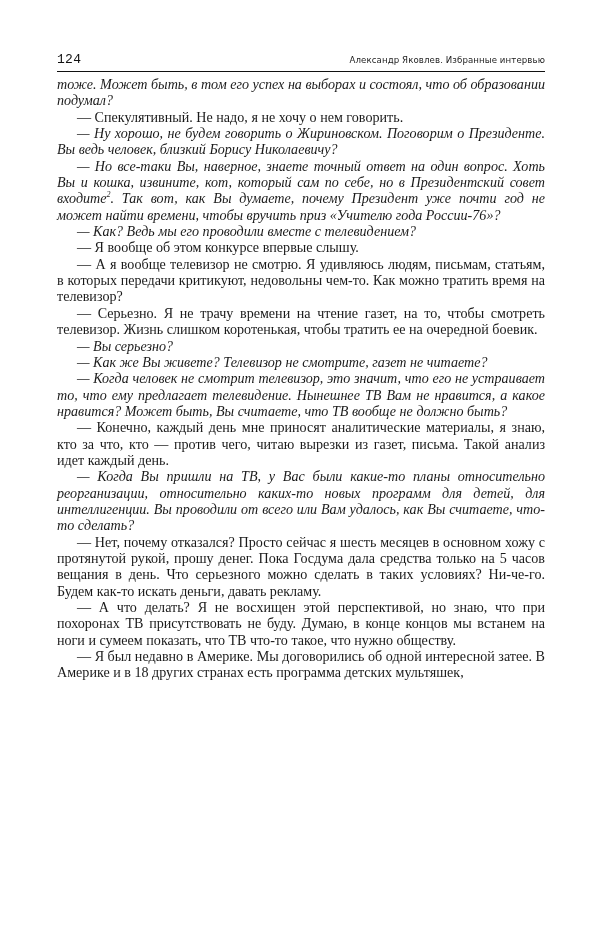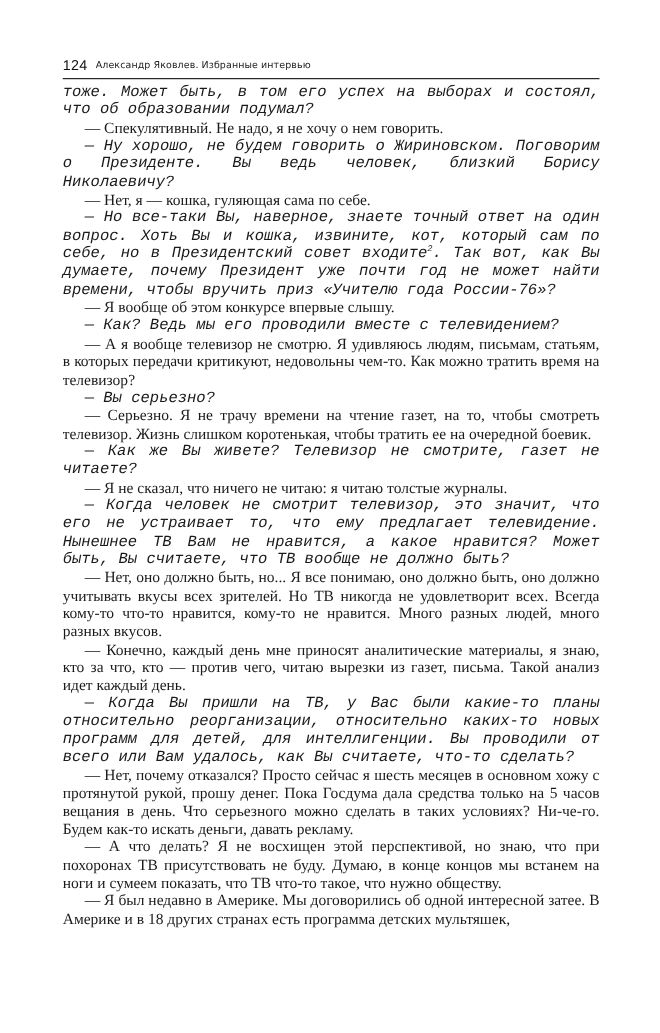--- a/index.html
+++ b/index.html
@@ -1,49 +1,46 @@
 <!DOCTYPE html>
 <html><head>
 <meta charset="utf-8">
 <style>
   html, body { margin:0; padding:0; background:#ffffff; }
   body { width:600px; height:939px; position:relative; overflow:hidden; }
   .page { position:absolute; left:57px; top:52px; width:488px; color:#1a1a1a; }
   .header { position:relative; height:19px; border-bottom:1.3px solid #111; }
-  .page-num { position:absolute; left:0; top:0; font-family:Liberation Sans, sans-serif; font-size:13px; letter-spacing:0.3px; color:#111;text-align:center; }
-  .running-title { position:absolute; left:0; right:0; top:3px; text-align:left; font-family:"DejaVu Sans", sans-serif; font-size:8.6px; color:#222; letter-spacing:0.1px; padding-left:30px; }
+  .page-num { position:absolute; left:0; top:0; font-family:Liberation Mono, monospace; font-size:13px; letter-spacing:0.3px; color:#111;text-align:center; }
+  .running-title { position:absolute; left:0; right:0; top:3px; text-align:right; font-family:"DejaVu Sans", sans-serif; font-size:8.6px; color:#222; letter-spacing:0.1px; padding-left:30px; }
   .body { margin-top:4px; font-family:"Liberation Serif", serif; font-size:14.1px; line-height:16.35px; text-align:justify; }
   .para { margin:0; text-indent:20px; }
   .para.noindent { text-indent:0; }
-  .q { font-style:italic;font-family:Liberation Mono, monospace; }
+  .q { font-style:italic; }
   sup { font-size:8px; line-height:0; }
 </style>
 </head>
 <body>
 
 <div class="page">
   <div class="header">
     <span class="page-num">124</span>
     <span class="running-title">Александр Яковлев. Избранные интервью</span>
   </div>
 
   <div class="body">
     <p class="para noindent q">тоже. Может быть, в том его успех на выборах и состоял, что об образовании подумал?</p>
     <p class="para">— Спекулятивный. Не надо, я не хочу о нем говорить.</p>
     <p class="para q">— Ну хорошо, не будем говорить о Жириновском. Поговорим о Президенте. Вы ведь человек, близкий Борису Николаевичу?</p>
-    <p class="para">— Нет, я — кошка, гуляющая сама по себе.</p>
     <p class="para q"><span>— Но все-таки Вы, наверное, знаете точный ответ на один вопрос. Хоть Вы и кошка, извините, кот, который сам по себе, но в Президентский совет входите</span><sup>2</sup><span>. Так вот, как Вы думаете, почему Президент уже почти год не может найти времени, чтобы вручить приз «Учителю года России-76»?</span></p>
+    <p class="para q">— Как? Ведь мы его проводили вместе с телевидением?</p>
     <p class="para">— Я вообще об этом конкурсе впервые слышу.</p>
-    <p class="para q">— Как? Ведь мы его проводили вместе с телевидением?</p>
     <p class="para">— А я вообще телевизор не смотрю. Я удивляюсь людям, письмам, статьям, в которых передачи критикуют, недовольны чем-то. Как можно тратить время на телевизор?</p>
+    <p class="para">— Серьезно. Я не трачу времени на чтение газет, на то, чтобы смотреть телевизор. Жизнь слишком коротенькая, чтобы тратить ее на очередной боевик.</p>
     <p class="para q">— Вы серьезно?</p>
-    <p class="para">— Серьезно. Я не трачу времени на чтение газет, на то, чтобы смотреть телевизор. Жизнь слишком коротенькая, чтобы тратить ее на очередной боевик.</p>
     <p class="para q">— Как же Вы живете? Телевизор не смотрите, газет не читаете?</p>
-    <p class="para">— Я не сказал, что ничего не читаю: я читаю толстые журналы.</p>
     <p class="para q">— Когда человек не смотрит телевизор, это значит, что его не устраивает то, что ему предлагает телевидение. Нынешнее ТВ Вам не нравится, а какое нравится? Может быть, Вы считаете, что ТВ вообще не должно быть?</p>
-    <p class="para">— Нет, оно должно быть, но... Я все понимаю, оно должно быть, оно должно учитывать вкусы всех зрителей. Но ТВ никогда не удовлетворит всех. Всегда кому-то что-то нравится, кому-то не нравится. Много разных людей, много разных вкусов.</p>
     <p class="para">— Конечно, каждый день мне приносят аналитические материалы, я знаю, кто за что, кто — против чего, читаю вырезки из газет, письма. Такой анализ идет каждый день.</p>
     <p class="para q">— Когда Вы пришли на ТВ, у Вас были какие-то планы относительно реорганизации, относительно каких-то новых программ для детей, для интеллигенции. Вы проводили от всего или Вам удалось, как Вы считаете, что-то сделать?</p>
     <p class="para">— Нет, почему отказался? Просто сейчас я шесть месяцев в основном хожу с протянутой рукой, прошу денег. Пока Госдума дала средства только на 5 часов вещания в день. Что серьезного можно сделать в таких условиях? Ни-че-го. Будем как-то искать деньги, давать рекламу.</p>
     <p class="para">— А что делать? Я не восхищен этой перспективой, но знаю, что при похоронах ТВ присутствовать не буду. Думаю, в конце концов мы встанем на ноги и сумеем показать, что ТВ что-то такое, что нужно обществу.</p>
     <p class="para">— Я был недавно в Америке. Мы договорились об одной интересной затее. В Америке и в 18 других странах есть программа детских мультяшек,</p>
   </div>
 </div>
 
 </body></html>

